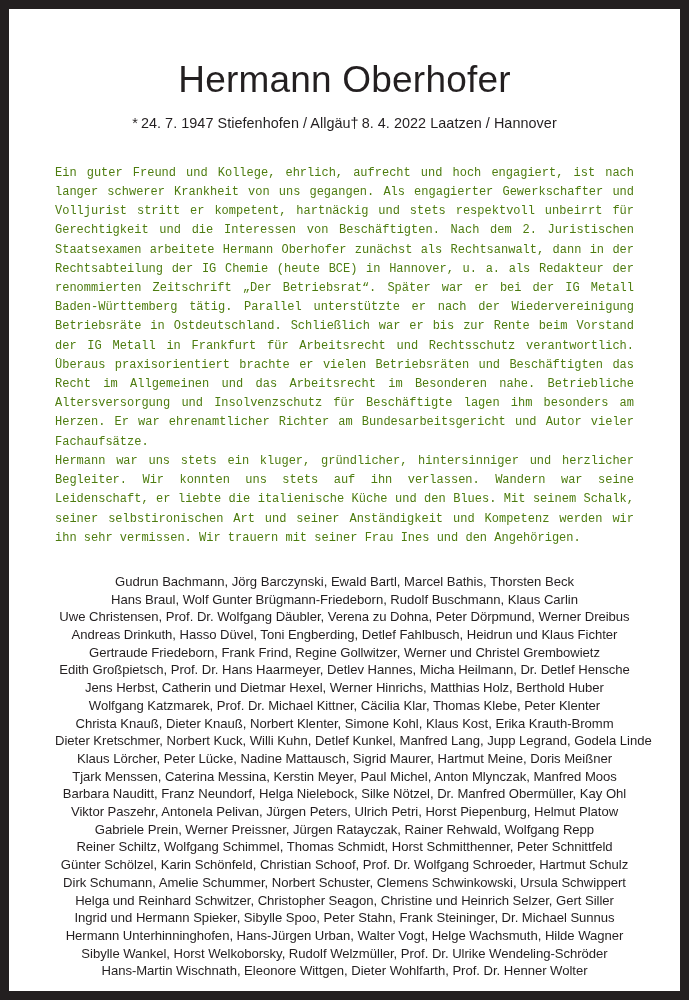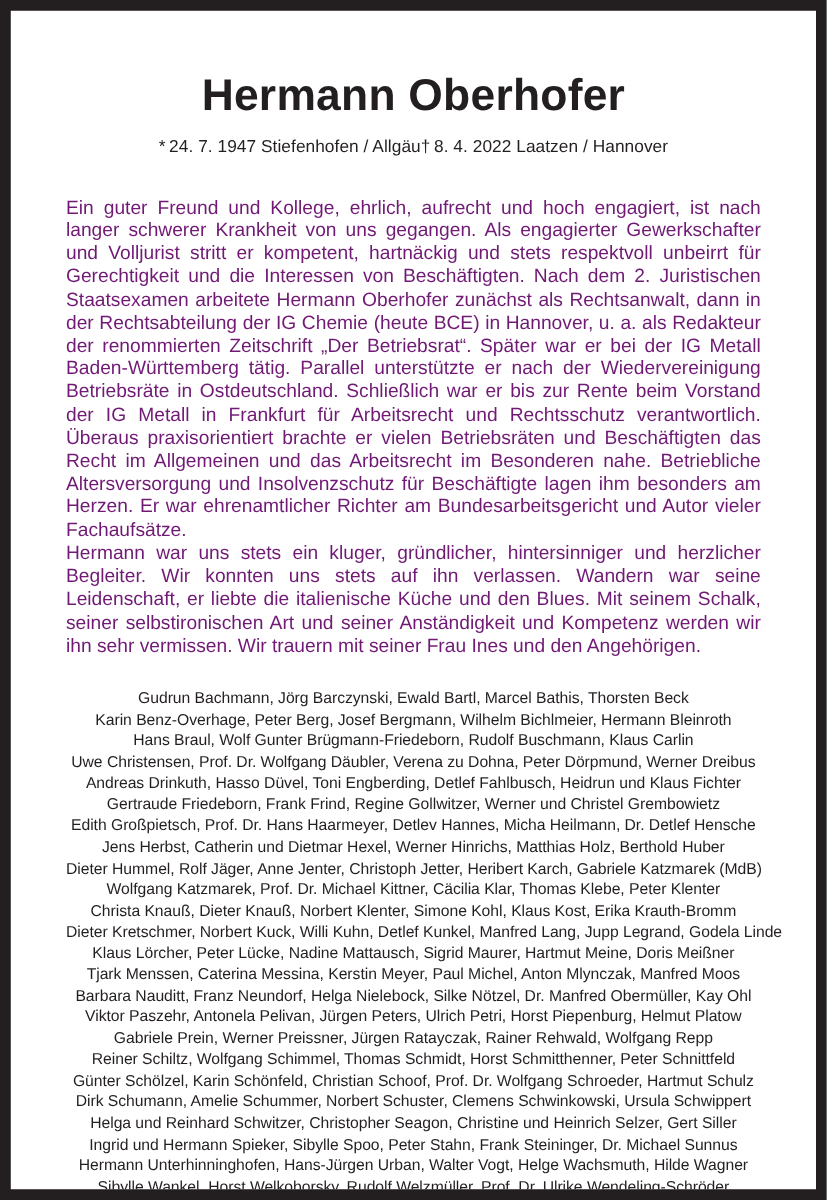--- a/index.html
+++ b/index.html
@@ -27,21 +27,21 @@
     left: 0; top: 0; right: 0; bottom: 0;
     background: #ffffff;
     padding: 0 46px;
     box-sizing: border-box;
   }
 
   
   .deceased-name {
     text-align: center;
     font-size: 37px;
-    font-weight: 700;
+    font-weight: 400;
     letter-spacing: 0.2px;
     margin: 0;
     padding-top: 52px;
     line-height: 1.05;
     color: #231f20;
   }
   .dates-line {
     display: flex;
     justify-content: center;
     align-items: flex-end;
@@ -55,25 +55,26 @@
     display: inline-block;
     margin-right: 3px;
   }
 
   
   .body-block {
     margin-top: 33px;
   }
   .body-par {
     text-align: justify;
-    font-size: 16px;
+    font-size: 12px;
     line-height: 19.2px;
     margin: 0;
-    color: #701a75;
+    color: #4d7c0f;
     hyphens: none;
+    font-family: Liberation Mono, monospace;
   }
   .body-par + .body-par { margin-top: 0px; }
 
   
   .names-block {
     margin-top: 25px;
   }
   .name-line {
     text-align: center;
     font-size: 13.1px;
@@ -100,28 +101,26 @@
       </div>
     </div>
 
     <div class="body-block">
       <p class="body-par">Ein guter Freund und Kollege, ehrlich, aufrecht und hoch engagiert, ist nach langer schwerer Krankheit von uns gegangen. Als engagierter Gewerkschafter und Volljurist stritt er kompetent, hartnäckig und stets respektvoll unbeirrt für Gerechtigkeit und die Interessen von Beschäftigten. Nach dem 2. Juristischen Staatsexamen arbeitete Hermann Oberhofer zunächst als Rechtsanwalt, dann in der Rechtsabteilung der IG Chemie (heute BCE) in Hannover, u. a. als Redakteur der renommierten Zeitschrift „Der Betriebsrat“. Später war er bei der IG Metall Baden-Württemberg tätig. Parallel unterstützte er nach der Wiedervereinigung Betriebsräte in Ostdeutschland. Schließlich war er bis zur Rente beim Vorstand der IG Metall in Frankfurt für Arbeitsrecht und Rechtsschutz verantwortlich. Überaus praxisorientiert brachte er vielen Betriebsräten und Beschäftigten das Recht im Allgemeinen und das Arbeitsrecht im Besonderen nahe. Betriebliche Altersversorgung und Insolvenzschutz für Beschäftigte lagen ihm besonders am Herzen. Er war ehrenamtlicher Richter am Bundesarbeitsgericht und Autor vieler Fachaufsätze.</p>
       <p class="body-par">Hermann war uns stets ein kluger, gründlicher, hintersinniger und herzlicher Begleiter. Wir konnten uns stets auf ihn verlassen. Wandern war seine Leidenschaft, er liebte die italienische Küche und den Blues. Mit seinem Schalk, seiner selbstironischen Art und seiner Anständigkeit und Kompetenz werden wir ihn sehr vermissen. Wir trauern mit seiner Frau Ines und den Angehörigen.</p>
     </div>
 
     <div class="names-block">
       <div class="name-line">Gudrun Bachmann, Jörg Barczynski, Ewald Bartl, Marcel Bathis, Thorsten Beck</div>
-      <div class="name-line">Karin Benz-Overhage, Peter Berg, Josef Bergmann, Wilhelm Bichlmeier, Hermann Bleinroth</div>
       <div class="name-line">Hans Braul, Wolf Gunter Brügmann-Friedeborn, Rudolf Buschmann, Klaus Carlin</div>
       <div class="name-line">Uwe Christensen, Prof. Dr. Wolfgang Däubler, Verena zu Dohna, Peter Dörpmund, Werner Dreibus</div>
       <div class="name-line">Andreas Drinkuth, Hasso Düvel, Toni Engberding, Detlef Fahlbusch, Heidrun und Klaus Fichter</div>
       <div class="name-line">Gertraude Friedeborn, Frank Frind, Regine Gollwitzer, Werner und Christel Grembowietz</div>
       <div class="name-line">Edith Großpietsch, Prof. Dr. Hans Haarmeyer, Detlev Hannes, Micha Heilmann, Dr. Detlef Hensche</div>
       <div class="name-line">Jens Herbst, Catherin und Dietmar Hexel, Werner Hinrichs, Matthias Holz, Berthold Huber</div>
-      <div class="name-line">Dieter Hummel, Rolf Jäger, Anne Jenter, Christoph Jetter, Heribert Karch, Gabriele Katzmarek (MdB)</div>
       <div class="name-line">Wolfgang Katzmarek, Prof. Dr. Michael Kittner, Cäcilia Klar, Thomas Klebe, Peter Klenter</div>
       <div class="name-line">Christa Knauß, Dieter Knauß, Norbert Klenter, Simone Kohl, Klaus Kost, Erika Krauth-Bromm</div>
       <div class="name-line">Dieter Kretschmer, Norbert Kuck, Willi Kuhn, Detlef Kunkel, Manfred Lang, Jupp Legrand, Godela Linde</div>
       <div class="name-line">Klaus Lörcher, Peter Lücke, Nadine Mattausch, Sigrid Maurer, Hartmut Meine, Doris Meißner</div>
       <div class="name-line">Tjark Menssen, Caterina Messina, Kerstin Meyer, Paul Michel, Anton Mlynczak, Manfred Moos</div>
       <div class="name-line">Barbara Nauditt, Franz Neundorf, Helga Nielebock, Silke Nötzel, Dr. Manfred Obermüller, Kay Ohl</div>
       <div class="name-line">Viktor Paszehr, Antonela Pelivan, Jürgen Peters, Ulrich Petri, Horst Piepenburg, Helmut Platow</div>
       <div class="name-line">Gabriele Prein, Werner Preissner, Jürgen Ratayczak, Rainer Rehwald, Wolfgang Repp</div>
       <div class="name-line">Reiner Schiltz, Wolfgang Schimmel, Thomas Schmidt, Horst Schmitthenner, Peter Schnittfeld</div>
       <div class="name-line">Günter Schölzel, Karin Schönfeld, Christian Schoof, Prof. Dr. Wolfgang Schroeder, Hartmut Schulz</div>

